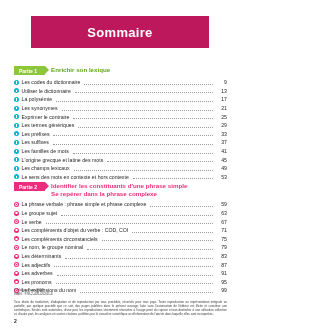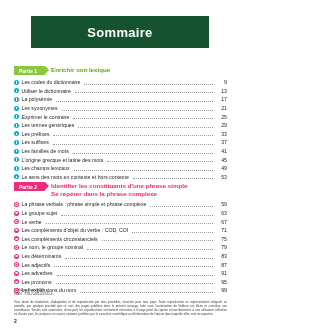--- a/index.html
+++ b/index.html
@@ -21,21 +21,21 @@
     box-sizing: border-box;
   }
 
   
   .header-banner {
     position: absolute;
     left: 31px;
     top: 16px;
     width: 178px;
     height: 32px;
-    background: #14532d;
+    background: #be185d;
     display: flex;
     align-items: center;
     justify-content: center;
   }
   .header-title {
     color: #ffffff;
     font-size: 13px;
     font-weight: bold;
     letter-spacing: 0.3px;
   }

